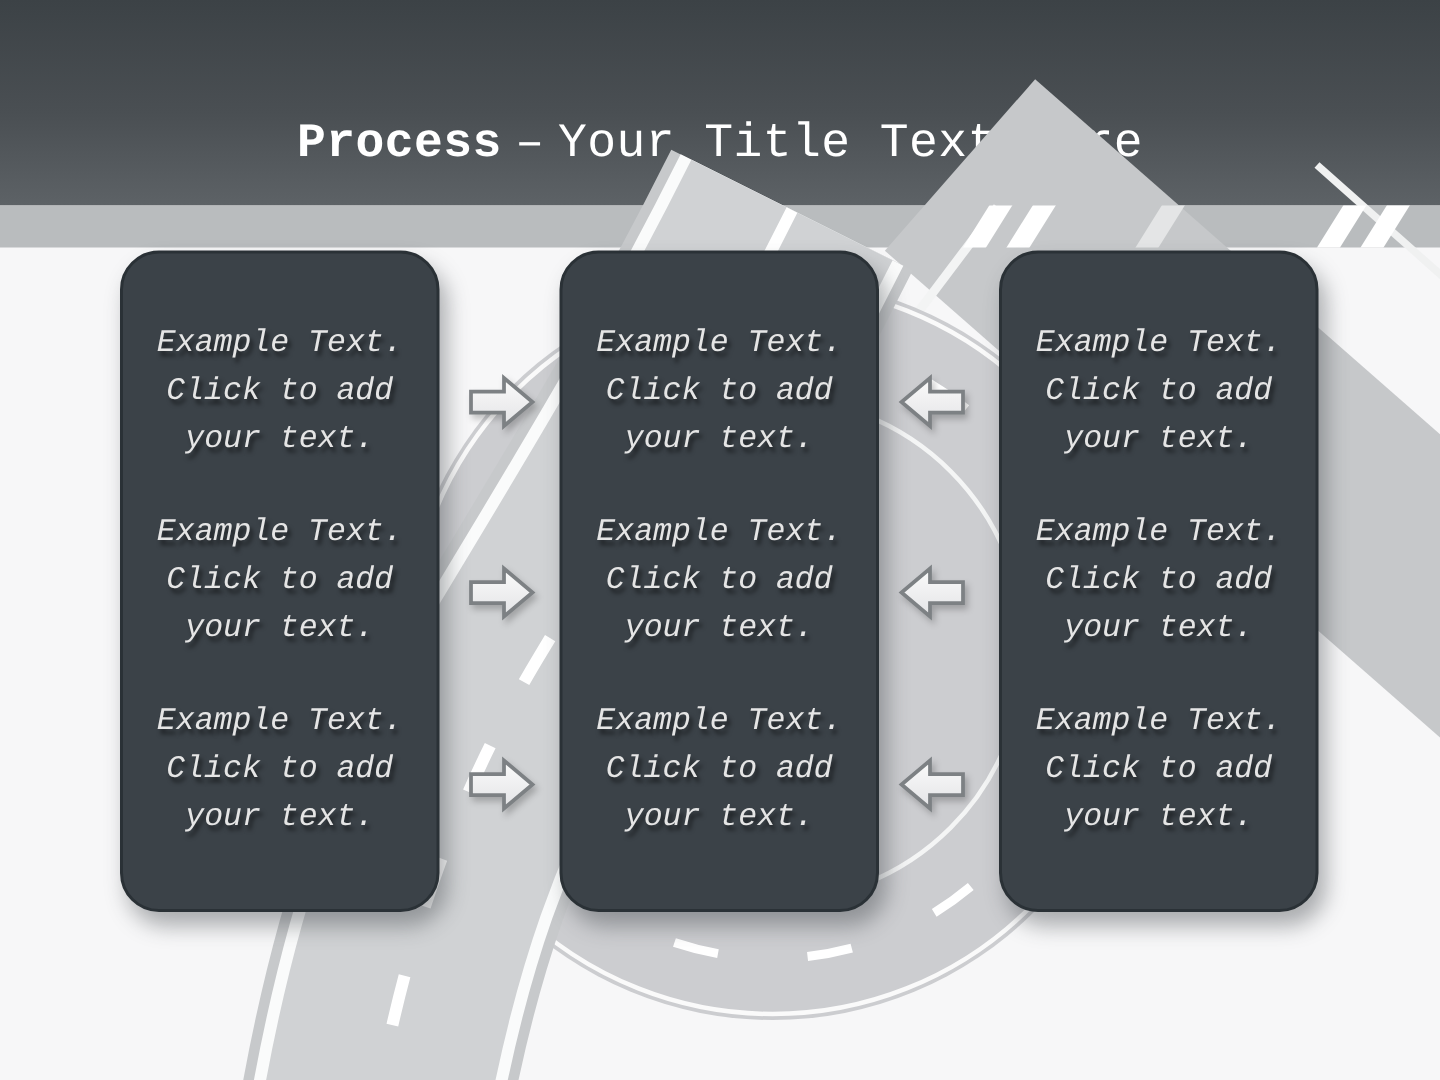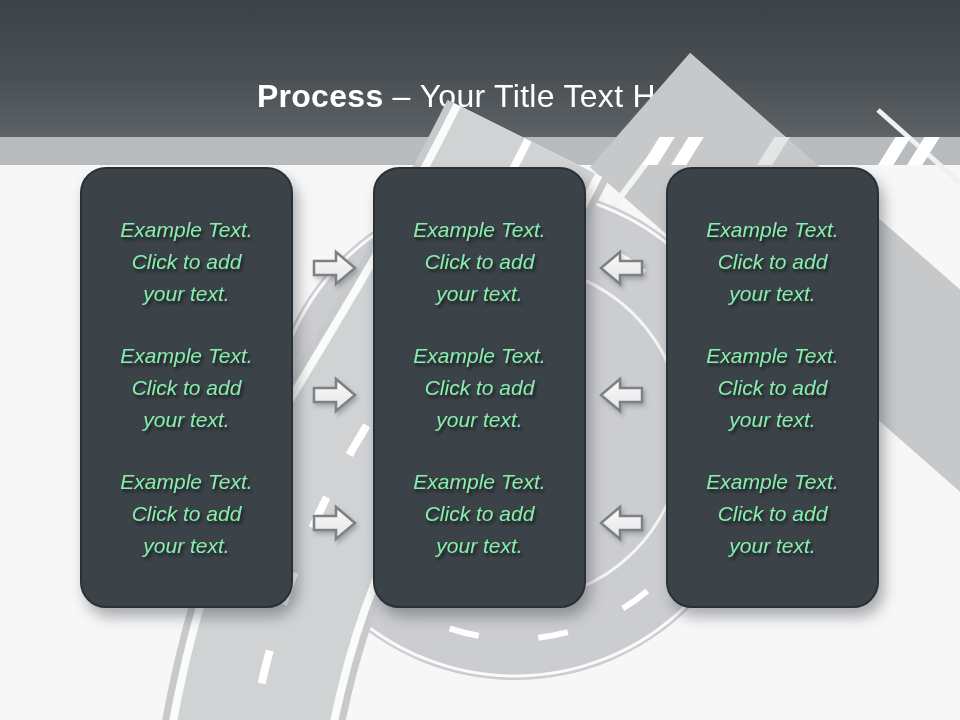--- a/index.html
+++ b/index.html
@@ -1,18 +1,18 @@
 <!DOCTYPE html>
 <html><head>
 <meta charset="utf-8">
 <style>
   html,body{margin:0;padding:0;background:#e8e8e8;}
   .slide{
     position:relative;width:960px;height:720px;overflow:hidden;
-    background:#f7f7f8;font-family:Liberation Sans, sans-serif;
+    background:#f7f7f8;font-family:Liberation Mono, monospace;
   }
   
   .header-band{
     position:absolute;top:0;left:0;width:960px;height:137px;
     background:linear-gradient(180deg,#3c4246 0%,#4a4f53 55%,#5d6266 100%);
   }
   .slide-title{
     position:absolute;top:55px;left:0;width:960px;height:40px;
     display:flex;justify-content:center;align-items:center;gap:9px;
     color:#ffffff;font-size:32px;line-height:38px;letter-spacing:.3px;
@@ -28,21 +28,21 @@
     background:#3b4248;border:2px solid #2a3136;border-radius:26px;
     box-sizing:border-box;
     box-shadow:5px 9px 14px rgba(55,60,66,.40);
     display:flex;flex-direction:column;justify-content:center;
     gap:30px;padding:0 14px;text-align:center;
   }
   .col-left{left:80px;}
   .col-mid{left:373px;}
   .col-right{left:666px;}
   .col p{
-    margin:0;color:#86efac;font-style:italic;font-size:21px;line-height:32px;
+    margin:0;color:#e5e5e5;font-style:italic;font-size:21px;line-height:32px;
     white-space:pre-line;
     text-shadow:2px 3px 3px rgba(0,0,0,.55);
   }
   
   .arrow{position:absolute;width:46px;height:38px;z-index:3;
          filter:drop-shadow(2px 3px 2px rgba(0,0,0,.22));}
   .ar-r{left:312px;}
   .ar-l{left:598px;}
   .row1{top:249px;} .row2{top:376px;} .row3{top:504px;}
 </style>

